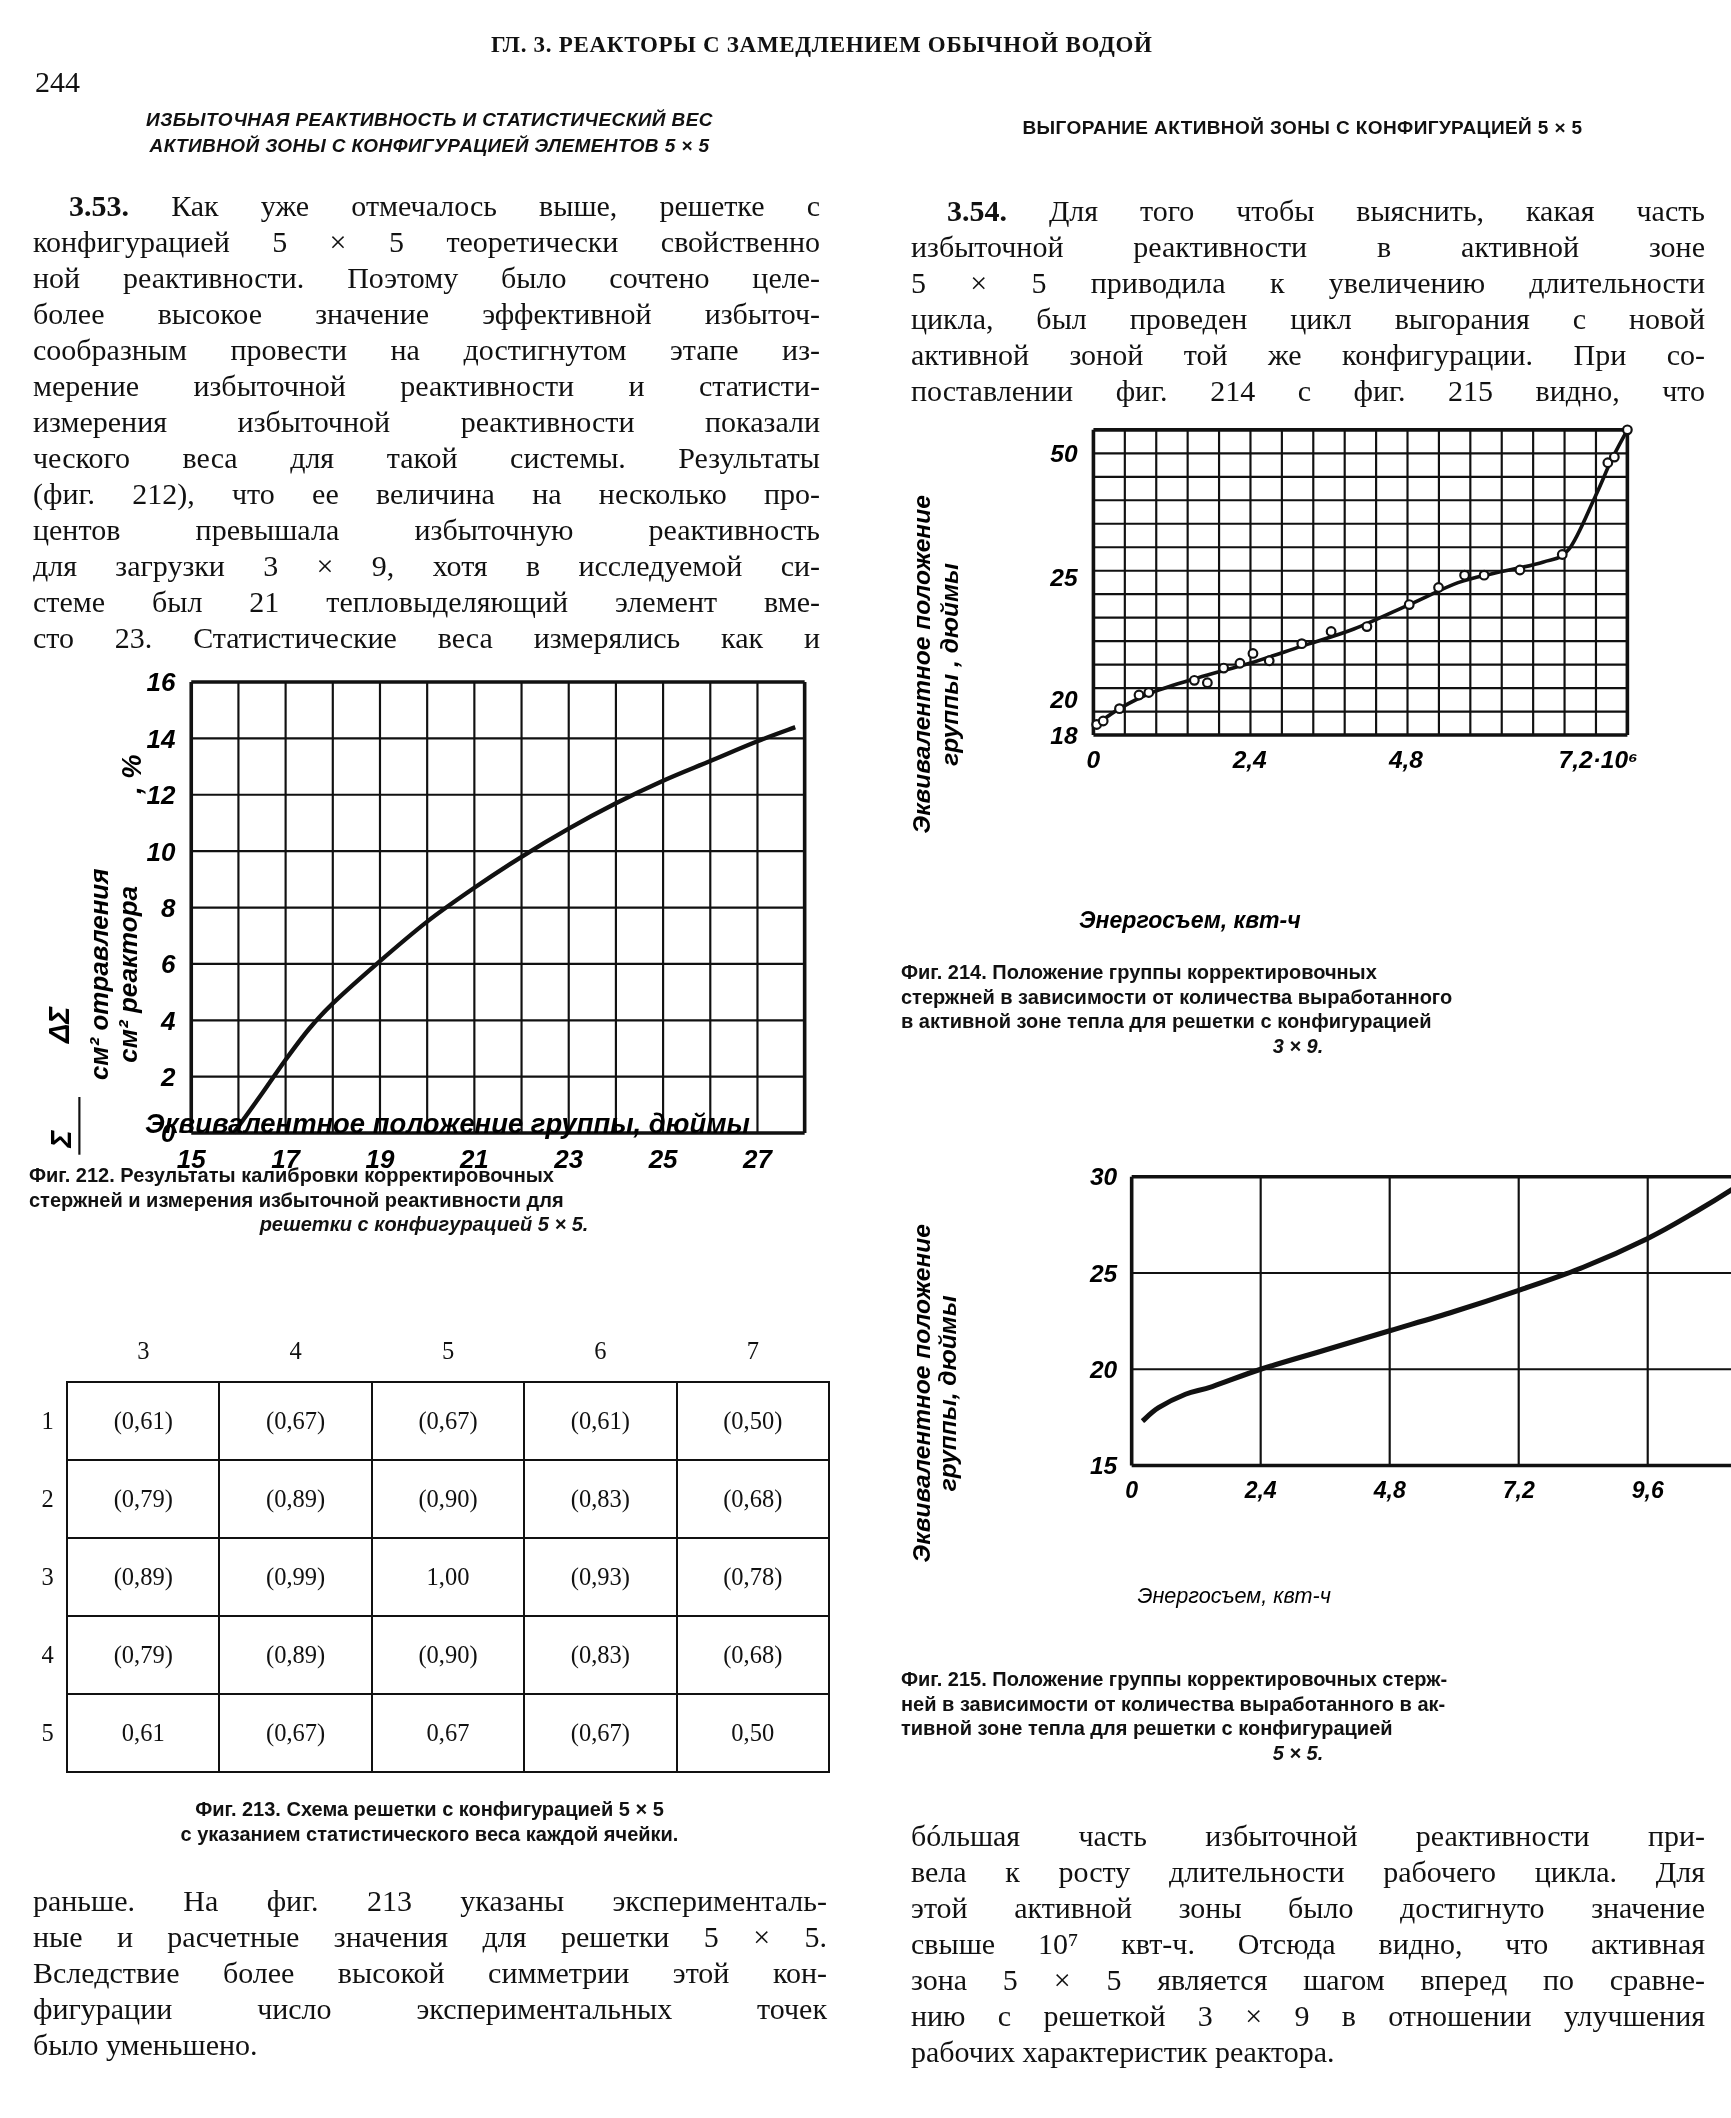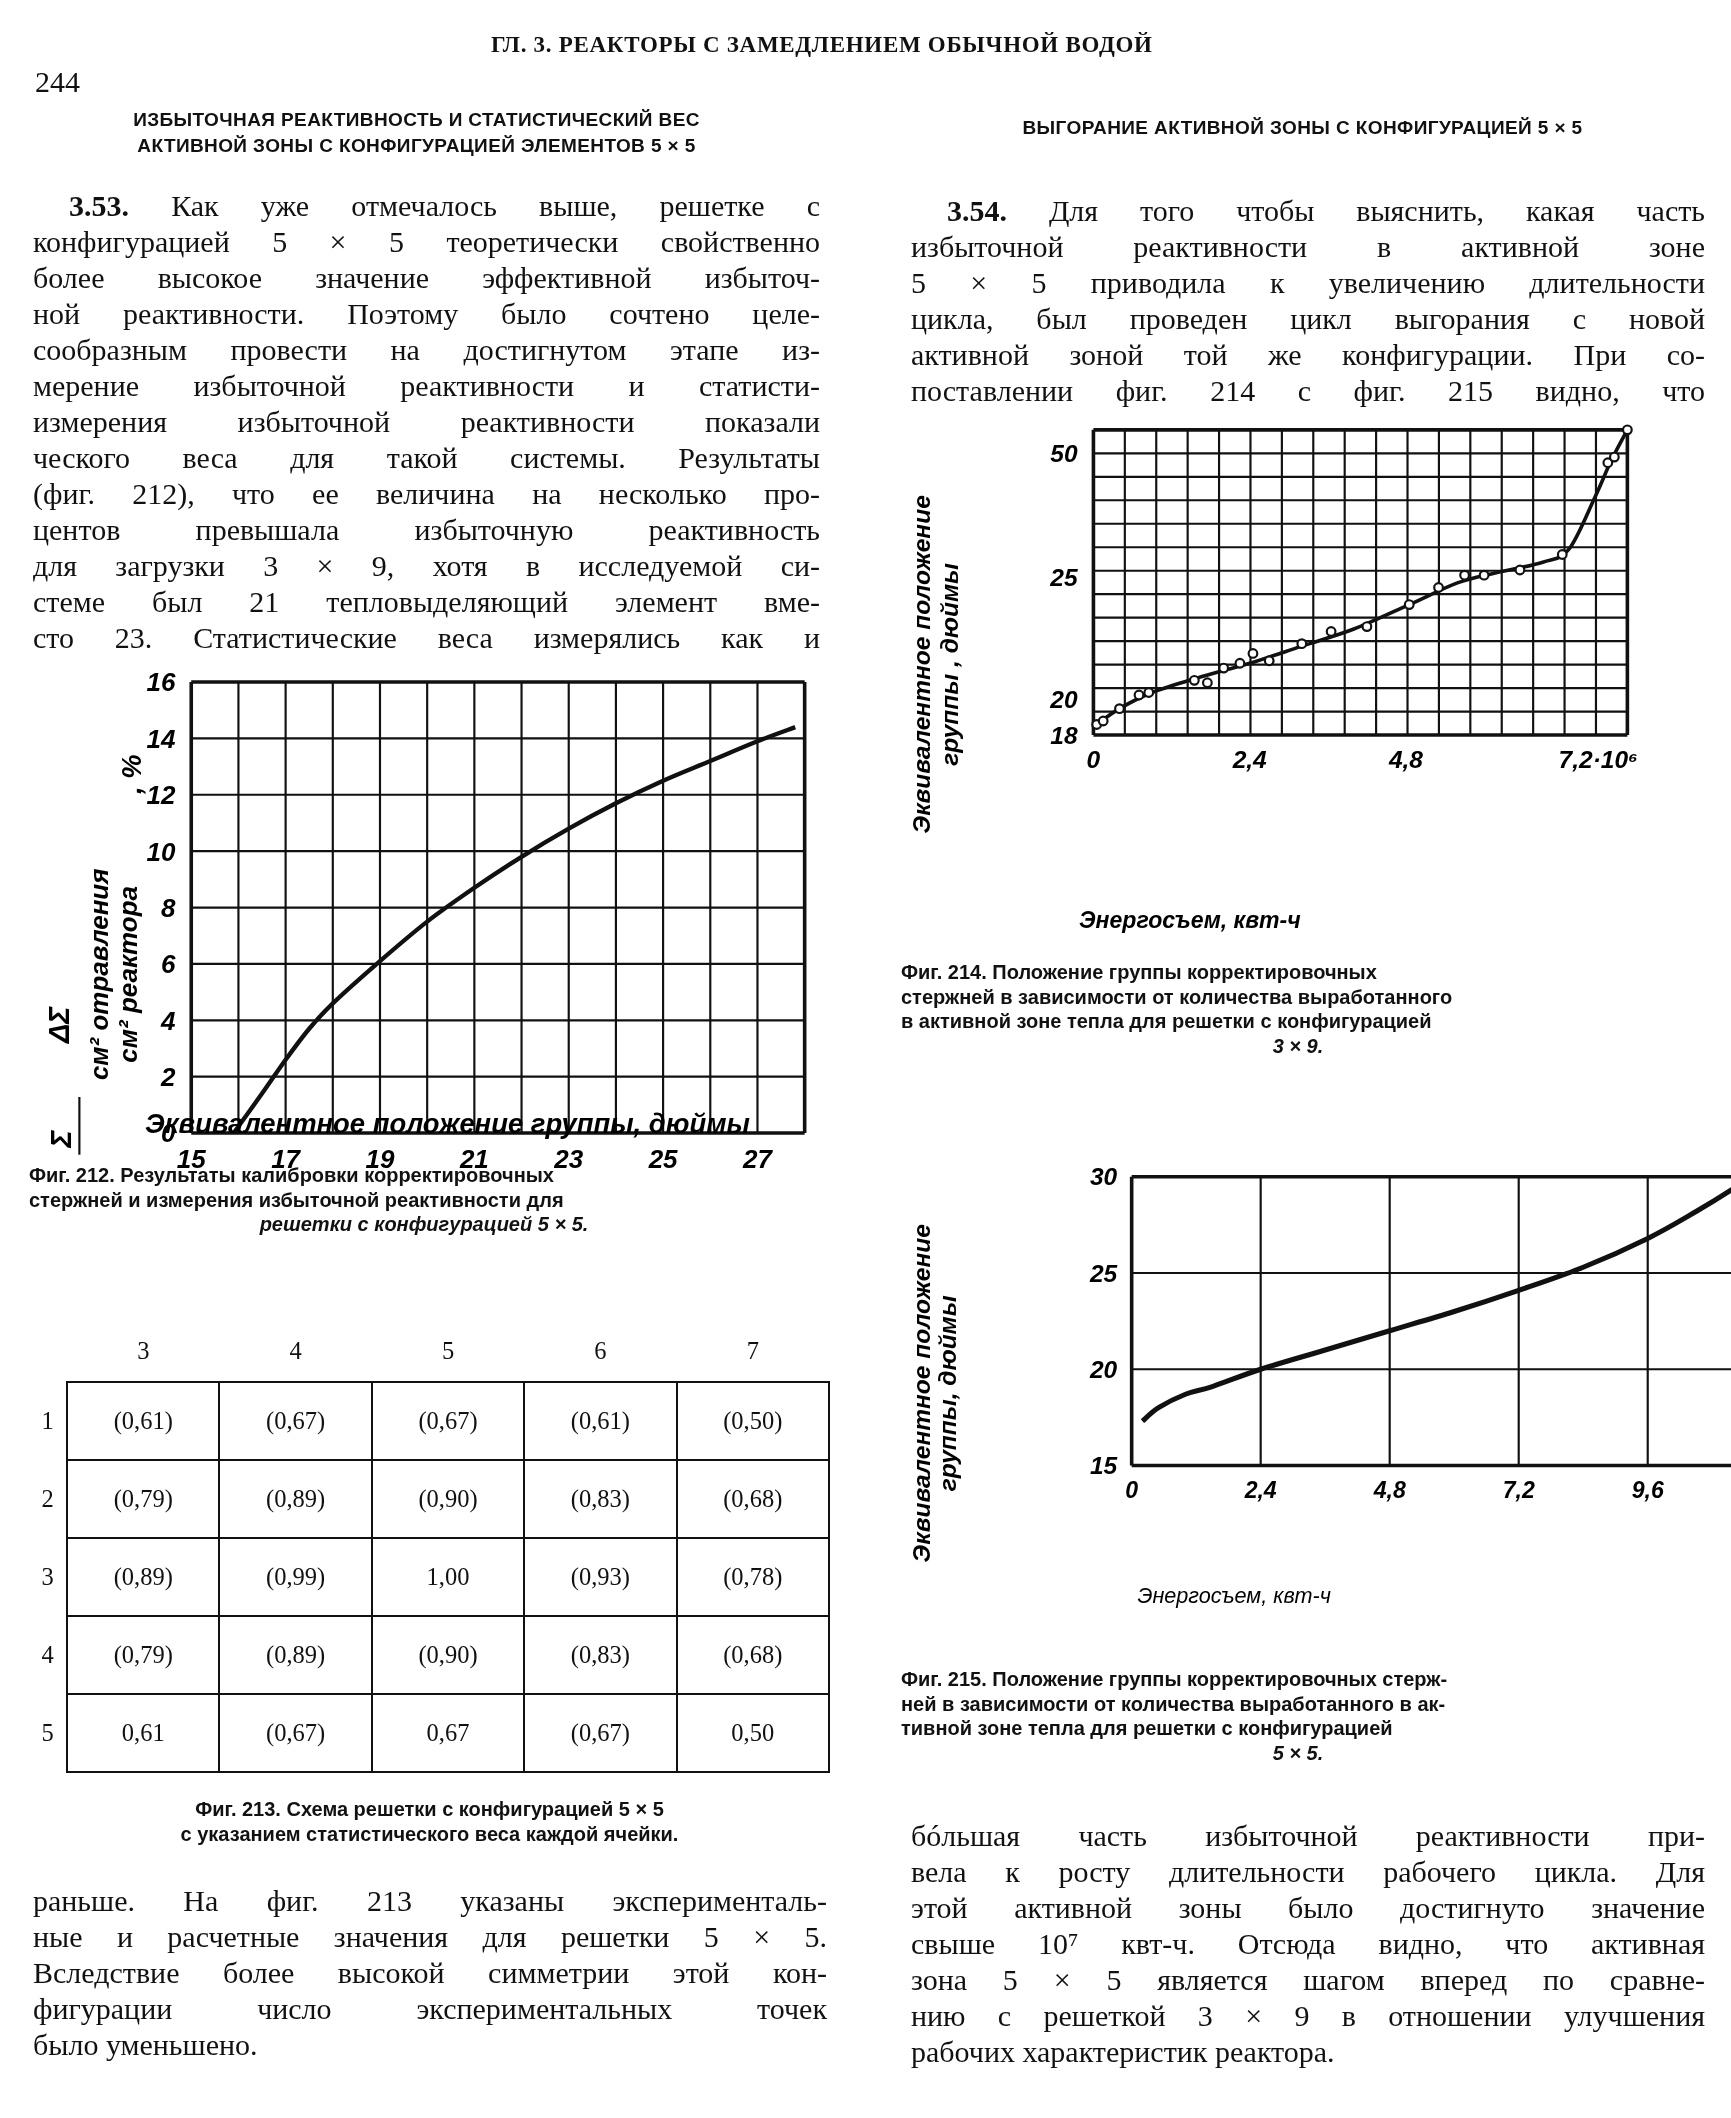--- a/index.html
+++ b/index.html
@@ -22,30 +22,30 @@
   .tbl-colhead { font-size:24.5px; text-align:center; }
   .tbl-rowhead { font-size:24.5px; text-align:center; width:36px; }
   .tbl-cell { font-size:24.5px; text-align:center; height:74px; border:2.2px solid #111; width:152px; }
 </style>
 </head>
 <body>
 
 <div class="abs pagenum">244</div>
 <div class="abs runhead">ГЛ. 3. РЕАКТОРЫ С ЗАМЕДЛЕНИЕМ ОБЫЧНОЙ ВОДОЙ</div>
 
-<div class="abs sechead" style="left:27px; top:107px; width:779px;">
+<div class="abs sechead" style="left:40px; top:107px; width:779px;font-style:italic;">
   <div>ИЗБЫТОЧНАЯ РЕАКТИВНОСТЬ И СТАТИСТИЧЕСКИЙ ВЕС</div>
   <div>АКТИВНОЙ ЗОНЫ С КОНФИГУРАЦИЕЙ ЭЛЕМЕНТОВ 5 × 5</div>
 </div>
 
 <div class="abs body-text" style="left:33px; top:188px; width:787px;">
   <div style="padding-left:36px;"><span class="para-no">3.53.</span> <span>Как уже отмечалось выше, решетке с</span></div>
   <div>конфигурацией 5 × 5 теоретически свойственно</div>
+  <div>ной реактивности. Поэтому было сочтено целе-</div>
   <div>более высокое значение эффективной избыточ-</div>
-  <div>ной реактивности. Поэтому было сочтено целе-</div>
   <div>сообразным провести на достигнутом этапе из-</div>
   <div>мерение избыточной реактивности и статисти-</div>
   <div>измерения избыточной реактивности показали</div>
   <div>ческого веса для такой системы. Результаты</div>
   <div>(фиг. 212), что ее величина на несколько про-</div>
   <div>центов превышала избыточную реактивность</div>
   <div>для загрузки 3 × 9, хотя в исследуемой си-</div>
   <div>стеме был 21 тепловыделяющий элемент вме-</div>
   <div>сто 23. Статистические веса измерялись как и</div>
 </div>

